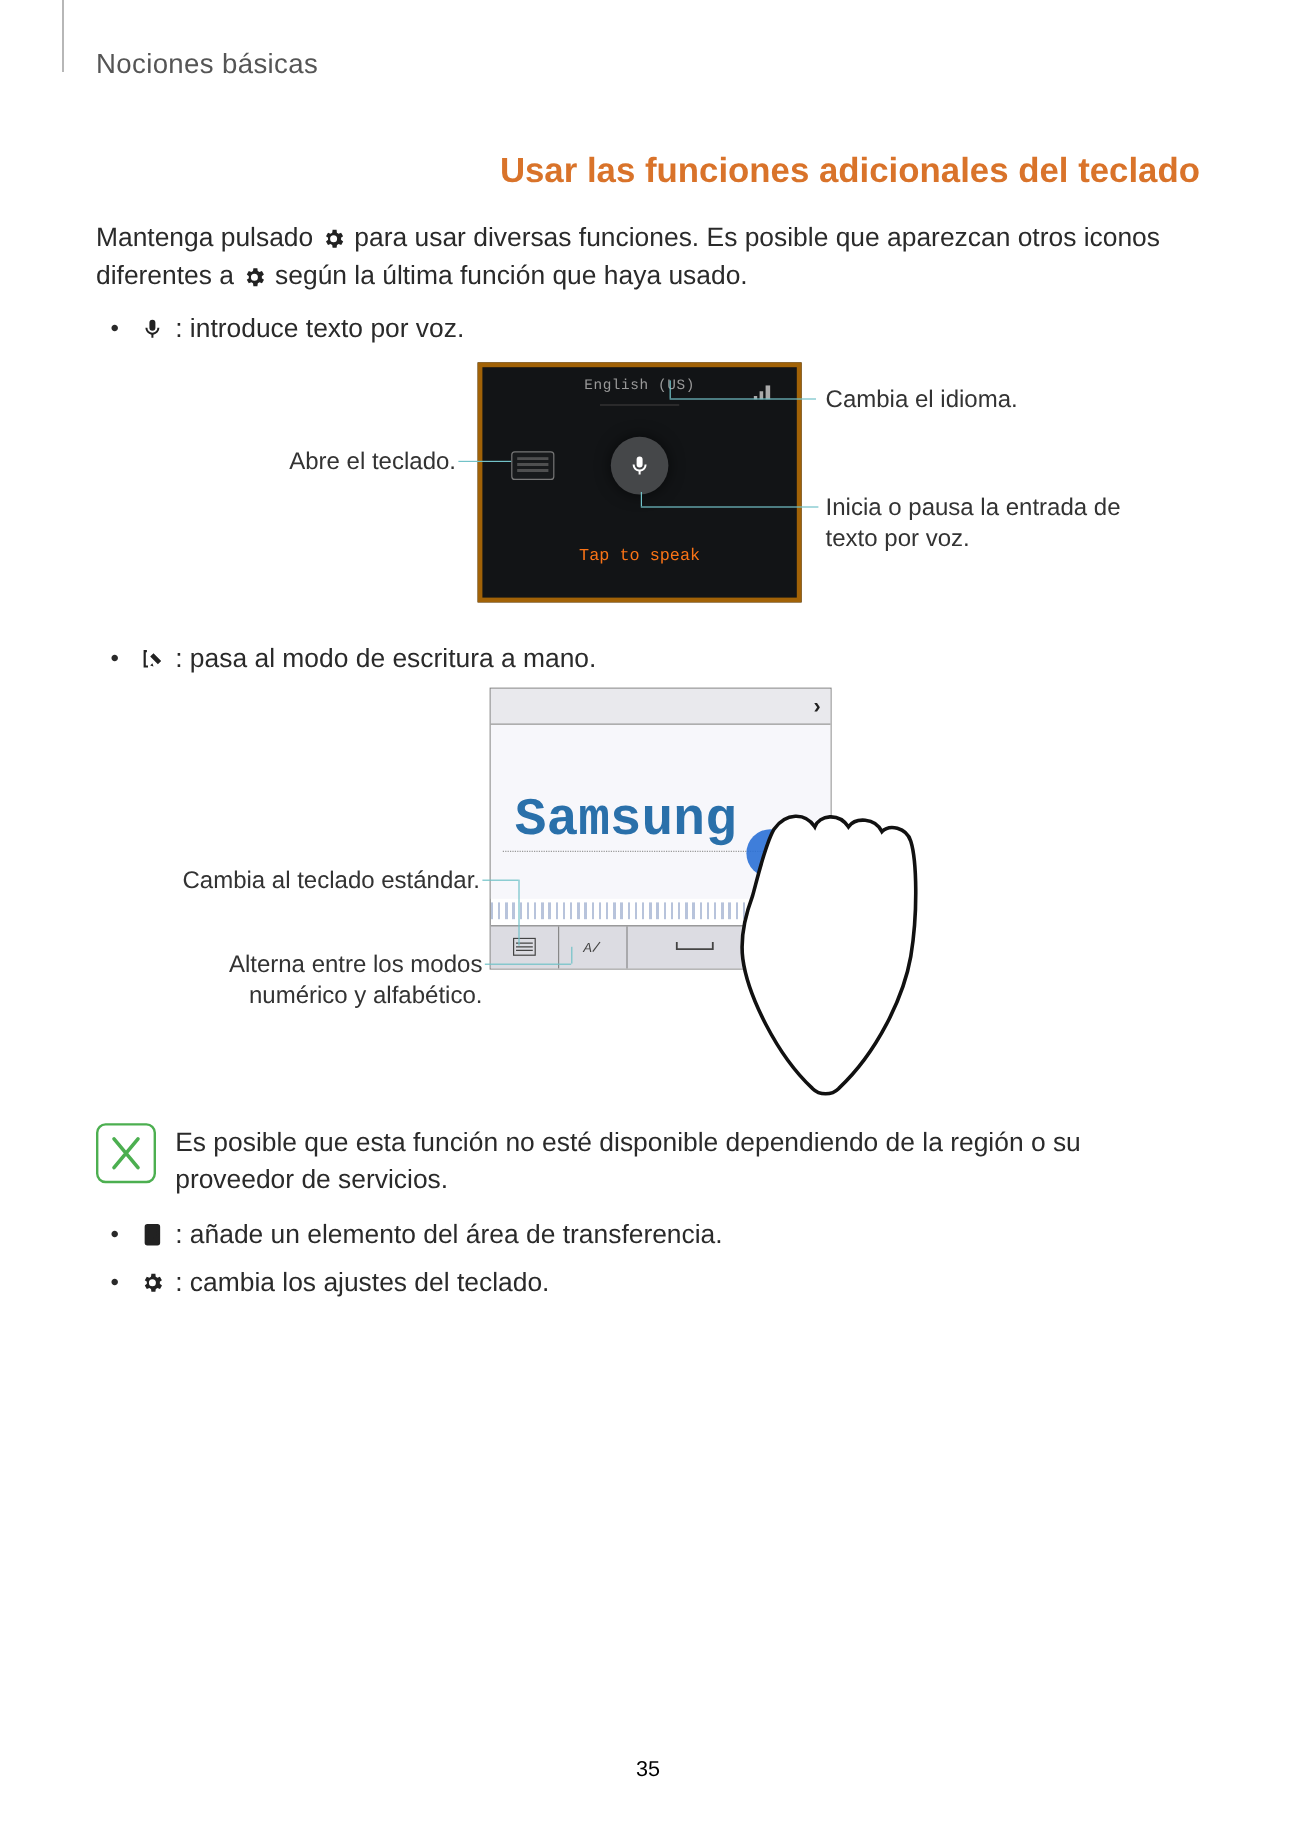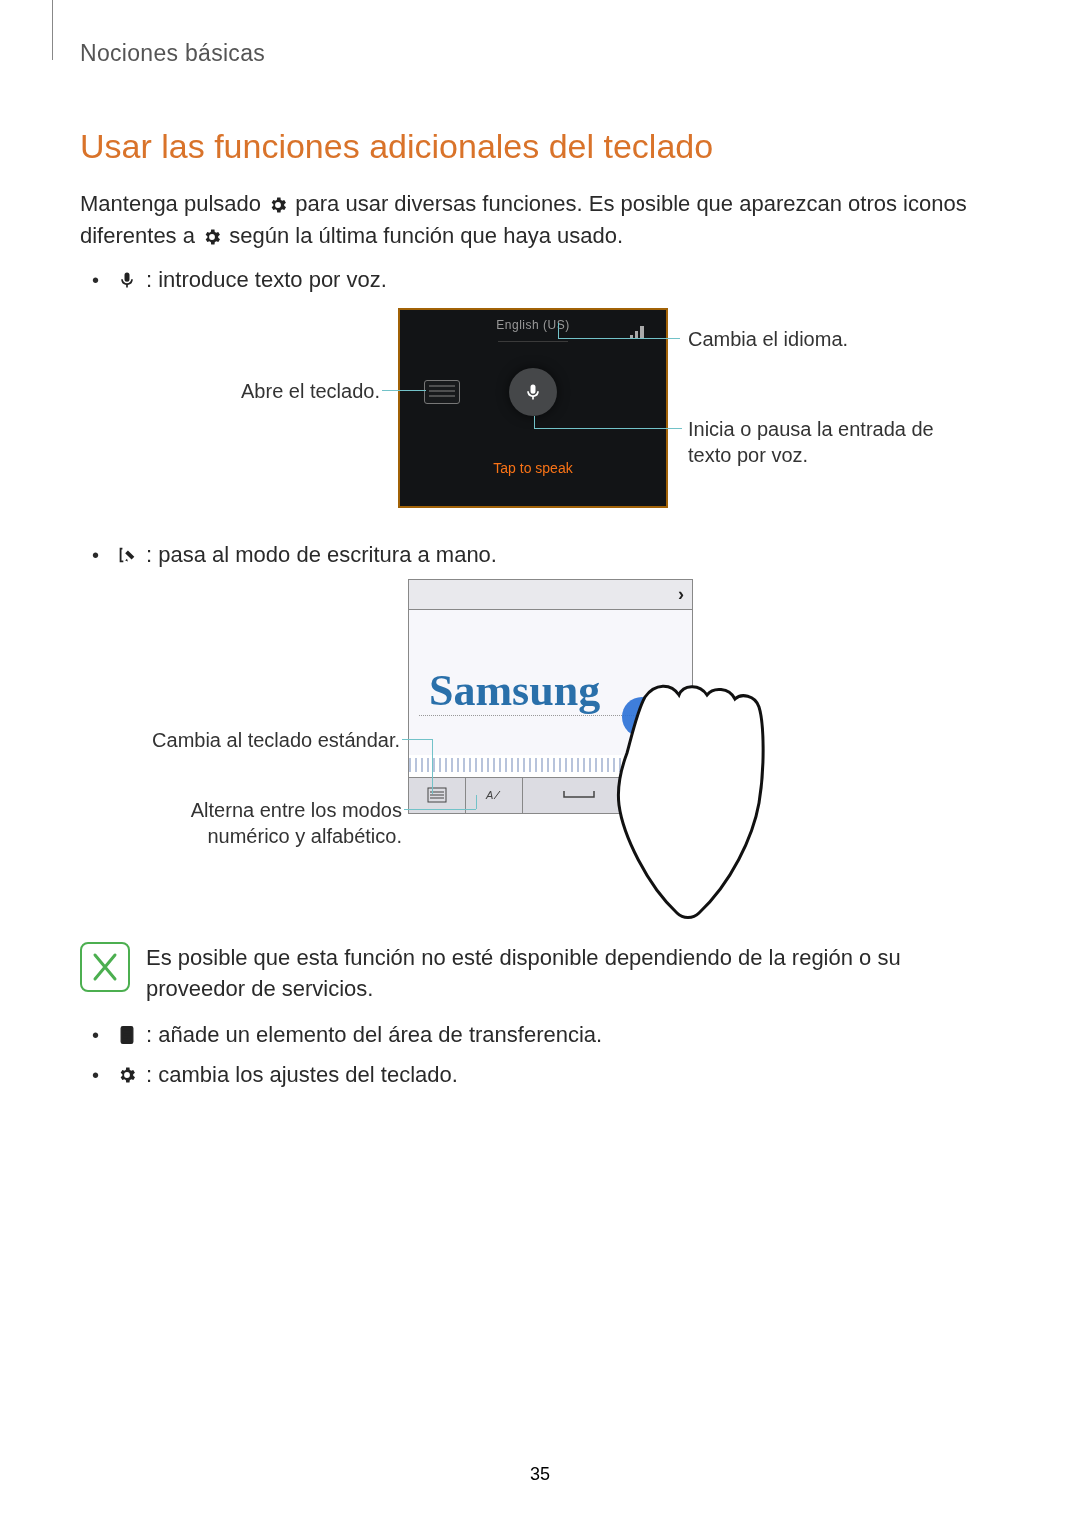--- a/index.html
+++ b/index.html
@@ -23,24 +23,25 @@
     height: 60px;
     background: #888;
   }
   .header {
     font-size: 23px;
     color: #555;
     margin-bottom: 60px;
     letter-spacing: 0.3px;
   }
   .section-title {
-    font-size: 34px;
+    font-size: 29px;
     color: #d9732a;
-    font-weight: 400;
+    font-weight: 700;
     margin-bottom: 22px;
+    text-align: right;
   }
   .body-text {
     font-size: 22px;
     line-height: 1.45;
     color: #2a2a2a;
   }
   .para {
     margin-bottom: 12px;
   }
   .bullet-list { list-style: none; margin-top: 6px; }
@@ -74,21 +75,22 @@
     position: relative;
     width: 780px;
     height: 205px;
     margin: 12px auto 26px auto;
   }
   .fig1-screenshot {
     position: absolute;
     left: 248px; top: 0;
     width: 270px; height: 200px;
     background: #121416;
-    border: 2px solid #a16207;
+    border: 4px solid #a16207;
+    font-family: Liberation Mono, monospace;
   }
   .fig1-lang {
     position:absolute; left:50%; top:8px; transform:translateX(-50%);
     color:#999; font-size:12px; letter-spacing:0.5px;
   }
   .fig1-lang-line {
     position:absolute; left:98px; right:98px; top:31px; height:1px; background:#3a3a3a;
   }
   .fig1-signal { position:absolute; right:22px; top:14px; }
   .fig1-kbd {
@@ -134,21 +136,21 @@
   .fig2-chevron { position:absolute; right:8px; top:4px; font-size:18px; font-weight:bold; color:#222;}
   .fig2-writearea {
     position:absolute; left:0; right:0; top:30px; bottom:58px; background:#f7f7fb;
   }
   .fig2-baseline {
     position:absolute; left:10px; right:10px; top:105px; height:0;
     border-bottom:1px dotted #999;
   }
   .fig2-word {
     position:absolute; left:20px; top:55px;
-    font-family: Liberation Serif, serif;
+    font-family: Liberation Mono, monospace;
     font-size:44px; color:#2a70aa; font-weight:600;
   }
   .fig2-ruler {
     position:absolute; left:0; right:0; top:148px; height:14px;
     background: repeating-linear-gradient(to right, #9ac 0 2px, transparent 2px 6px);
     opacity:.7;
   }
   .fig2-btnrow {
     position:absolute; left:0; right:0; bottom:0; height:36px; background:#dcdce2; border-top:1px solid #888;
     display:flex;

